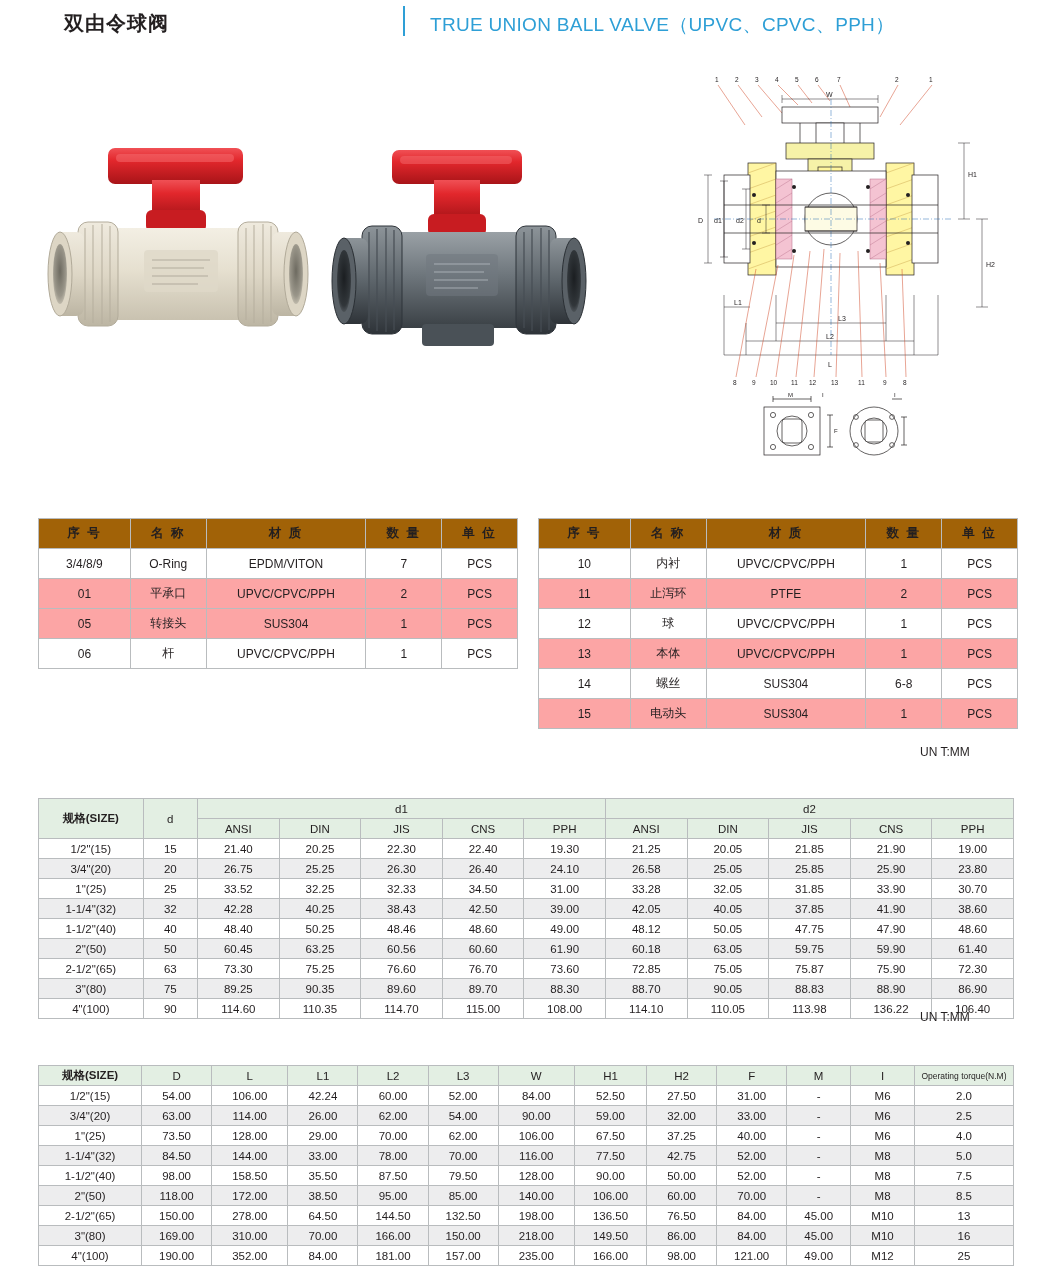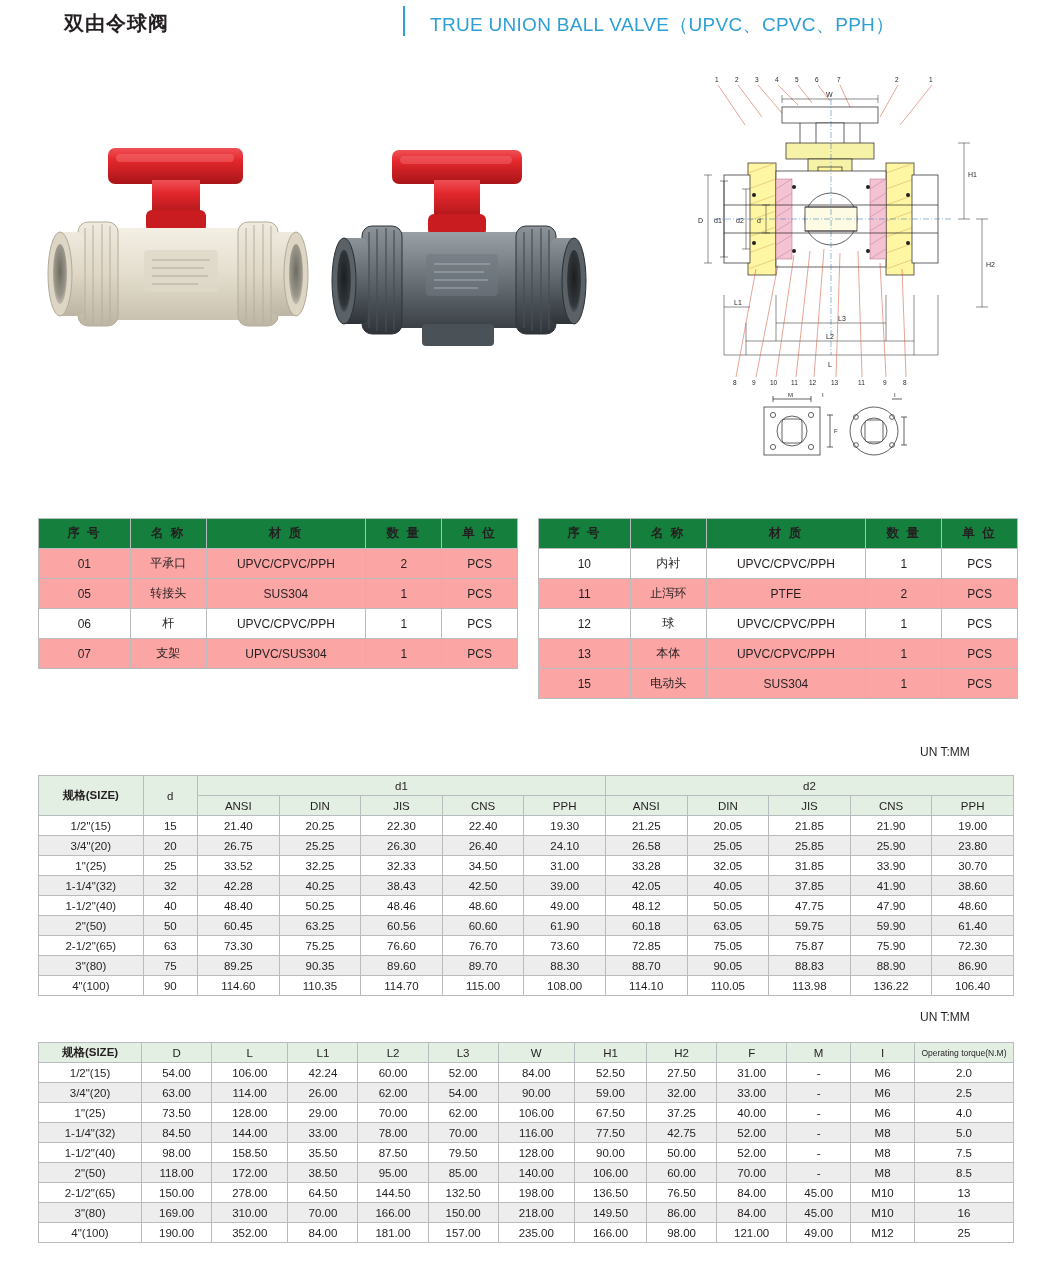--- a/index.html
+++ b/index.html
@@ -44,36 +44,36 @@
   }
   .parts-table { position: absolute; width: 480px; }
   .parts-table th, .parts-table td {
     border: 1px solid #b9bcbe;
     height: 30px;
     text-align: center;
     font-weight: normal;
     padding: 0 2px;
   }
   .parts-table th {
-    background: #15803d;
+    background: #a16207;
     font-weight: bold;
     letter-spacing: 2px;
     font-size: 12.5px;
   }
   .parts-table tr.alt td { background: #fca5a5; }
   #parts-left { left: 38px; top: 518px; }
   #parts-right { left: 538px; top: 518px; }
 
   .unit-note {
     position: absolute; font-size: 12px; color: #231f20;
   }
   #unit-1 { left: 920px; top: 745px; }
   #unit-2 { left: 920px; top: 1010px; }
 
-  .spec-table { position: absolute; font-size: 11.5px; }
+  .spec-table { position: absolute; font-size: 11.5px; margin-top: 23px; }
   .spec-table th, .spec-table td {
     border: 1px solid #b9bcbe;
     text-align: center;
     font-weight: normal;
     padding: 0 3px;
     height: 19px;
   }
   .spec-table th { background: #e3efe3; font-weight: normal; }
   .spec-table .hdr-size { width: 90px; font-weight: bold; }
   .spec-table tr.alt td { background: #ededee; }
@@ -441,45 +441,45 @@
     <thead>
       <tr>
         <th style="width:92px">序 号</th>
         <th style="width:76px">名 称</th>
         <th style="width:160px">材 质</th>
         <th style="width:76px">数 量</th>
         <th style="width:76px">单 位</th>
       </tr>
     </thead>
     <tbody>
+      <tr>
+          <td>3/4/8/9</td>
+          <td>O-Ring</td>
+          <td>EPDM/VITON</td>
+          <td>7</td>
+          <td>PCS</td>
+        </tr>
       <tr class="alt">
           <td>01</td>
           <td>平承口</td>
           <td>UPVC/CPVC/PPH</td>
           <td>2</td>
           <td>PCS</td>
         </tr>
       <tr class="alt">
           <td>05</td>
           <td>转接头</td>
           <td>SUS304</td>
           <td>1</td>
           <td>PCS</td>
         </tr>
       <tr>
           <td>06</td>
           <td>杆</td>
           <td>UPVC/CPVC/PPH</td>
-          <td>1</td>
-          <td>PCS</td>
-        </tr>
-      <tr class="alt">
-          <td>07</td>
-          <td>支架</td>
-          <td>UPVC/SUS304</td>
           <td>1</td>
           <td>PCS</td>
         </tr>
     </tbody>
   </table>
 
   <table class="parts-table" id="parts-right">
     <thead>
       <tr>
         <th style="width:92px">序 号</th>
@@ -509,20 +509,27 @@
           <td>球</td>
           <td>UPVC/CPVC/PPH</td>
           <td>1</td>
           <td>PCS</td>
         </tr>
       <tr class="alt">
           <td>13</td>
           <td>本体</td>
           <td>UPVC/CPVC/PPH</td>
           <td>1</td>
+          <td>PCS</td>
+        </tr>
+      <tr>
+          <td>14</td>
+          <td>螺丝</td>
+          <td>SUS304</td>
+          <td>6-8</td>
           <td>PCS</td>
         </tr>
       <tr class="alt">
           <td>15</td>
           <td>电动头</td>
           <td>SUS304</td>
           <td>1</td>
           <td>PCS</td>
         </tr>
     </tbody>

